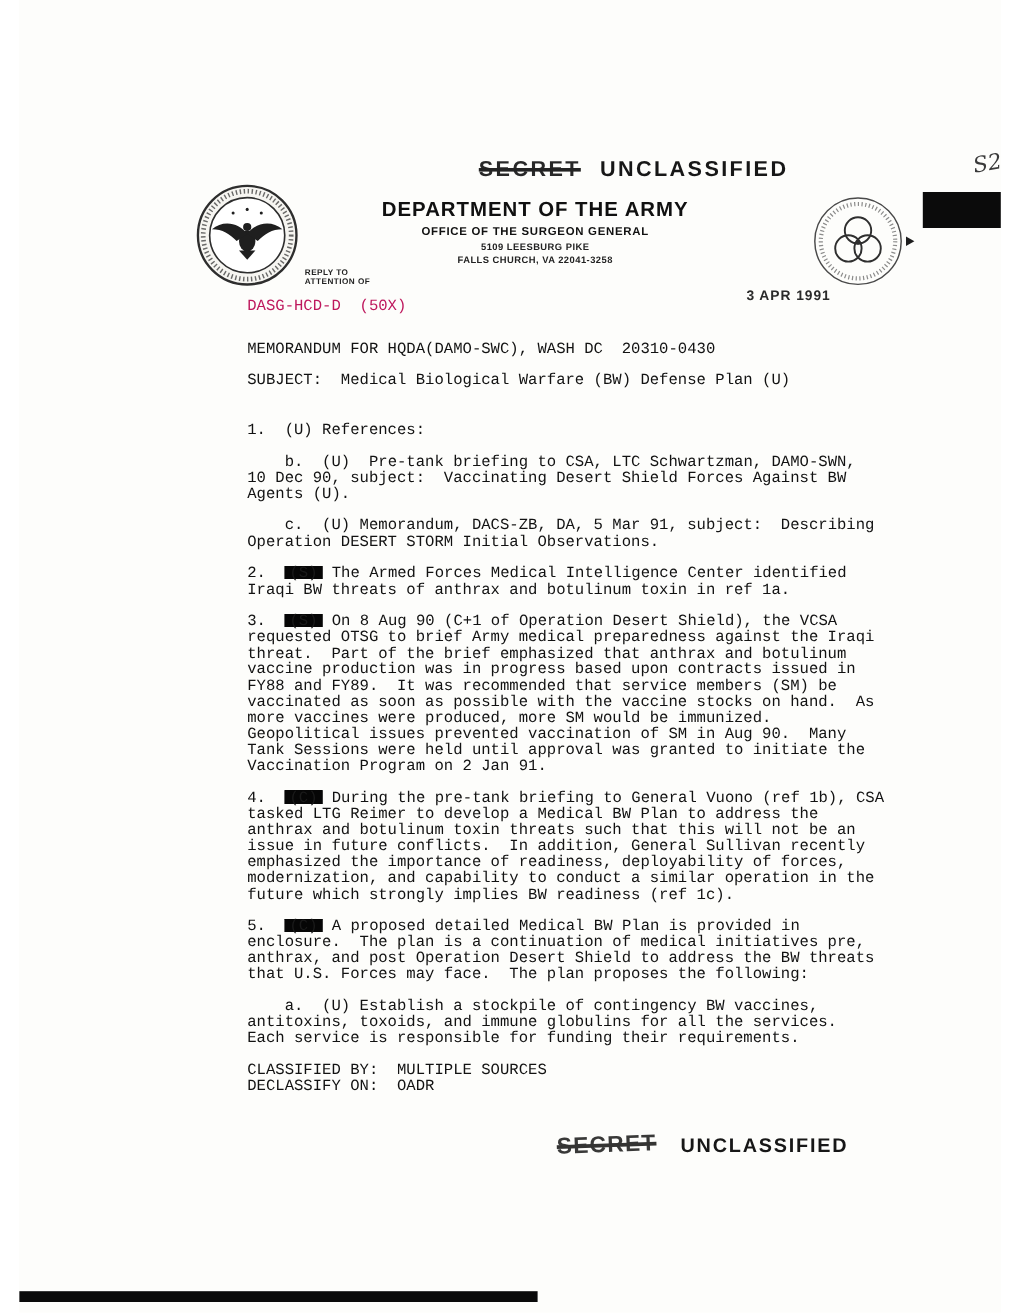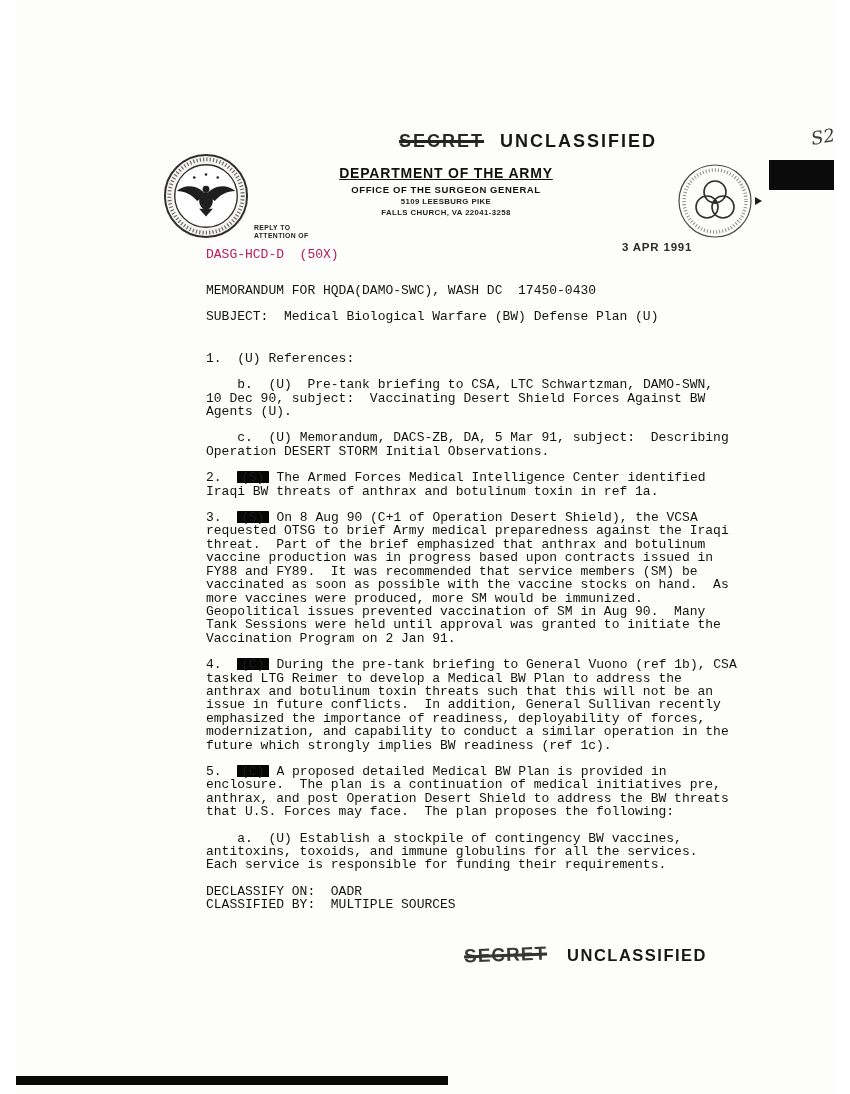--- a/index.html
+++ b/index.html
@@ -22,21 +22,21 @@
   .handwritten {
     position:absolute; left:795px; top:126px;
     font-family:"DejaVu Serif", serif; font-style:italic;
     font-size:18px; color:#3a3a3a; transform:rotate(-10deg);
   }
 
   .seal-left { position:absolute; left:146px; top:152px; width:88px; height:88px; }
   .emblem-right { position:absolute; left:660px; top:162px; width:88px; height:78px; }
 
   .letterhead { position:absolute; left:272px; top:165px; width:316px; text-align:center; color:#101010; }
-  .lh-dept   { font-size:14px; font-weight:bold; letter-spacing:.8px;text-decoration:underline; }
+  .lh-dept   { font-size:17px; font-weight:bold; letter-spacing:.8px; }
   .lh-office { font-size:9.5px;  font-weight:bold; letter-spacing:.6px; margin-top:3px; }
   .lh-addr   { font-size:7.8px;  font-weight:600;  letter-spacing:.4px; margin-top:2px; color:#222; }
 
   .redaction-box {
     position:absolute; left:753px; top:160px; width:97px; height:30px;
     background:linear-gradient(90deg,#0b0b0b 0%,#0b0b0b 70%,#4a4a4a 70%,#757575 100%);
   }
 
   .reply-to { position:absolute; left:238px; top:224px; font-size:6.8px; font-weight:bold;
               letter-spacing:.4px; color:#222; line-height:8px; }
@@ -114,21 +114,21 @@
 
   <div class="reply-to">
     <div>REPLY TO</div>
     <div>ATTENTION OF</div>
   </div>
 
   <div class="office-symbol">DASG-HCD-D  (50X)</div>
   <div class="date-stamp">3 APR 1991</div>
 
   <div class="body-text">
-    <p class="para">MEMORANDUM FOR HQDA(DAMO-SWC), WASH DC  17450-0430</p>
+    <p class="para">MEMORANDUM FOR HQDA(DAMO-SWC), WASH DC  20310-0430</p>
     <p class="para subject">SUBJECT:  Medical Biological Warfare (BW) Defense Plan (U)</p>
     <div>
         <p class="para"><span>1.  (U) References:</span></p>
         <p class="para"><span>    b.  (U)  Pre-tank briefing to CSA, LTC Schwartzman, DAMO-SWN,
 10 Dec 90, subject:  Vaccinating Desert Shield Forces Against BW
 Agents (U).</span></p>
         <p class="para"><span>    c.  (U) Memorandum, DACS-ZB, DA, 5 Mar 91, subject:  Describing
 Operation DESERT STORM Initial Observations.</span></p>
         <p class="para"><span>2.  </span><span class="redact-mark">(S)</span><span> The Armed Forces Medical Intelligence Center identified
 Iraqi BW threats of anthrax and botulinum toxin in ref 1a.</span></p>
@@ -151,22 +151,22 @@
 future which strongly implies BW readiness (ref 1c).</span></p>
         <p class="para"><span>5.  </span><span class="redact-mark">(C)</span><span> A proposed detailed Medical BW Plan is provided in
 enclosure.  The plan is a continuation of medical initiatives pre,
 anthrax, and post Operation Desert Shield to address the BW threats
 that U.S. Forces may face.  The plan proposes the following:</span></p>
         <p class="para"><span>    a.  (U) Establish a stockpile of contingency BW vaccines,
 antitoxins, toxoids, and immune globulins for all the services.
 Each service is responsible for funding their requirements.</span></p>
       </div>
     <div>
+      <div class="footer-line">CLASSIFIED BY:  MULTIPLE SOURCES</div>
       <div class="footer-line">DECLASSIFY ON:  OADR</div>
-      <div class="footer-line">CLASSIFIED BY:  MULTIPLE SOURCES</div>
     </div>
   </div>
 
   <div class="bottom-class">
     <span class="stamp struck">SECRET</span>
     <span class="stamp plain">UNCLASSIFIED</span>
   </div>
 
   <div class="bar-right"></div>
   <div class="bar-bottom"></div>

